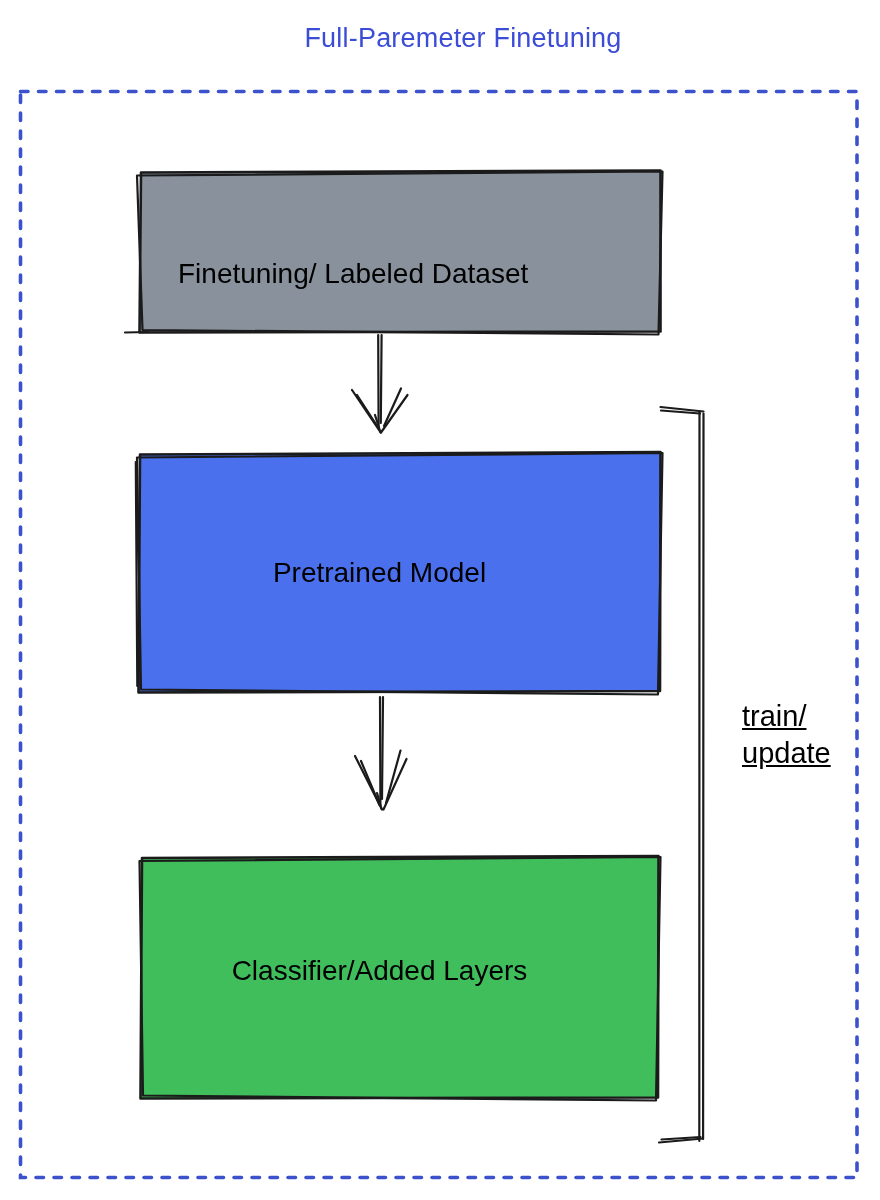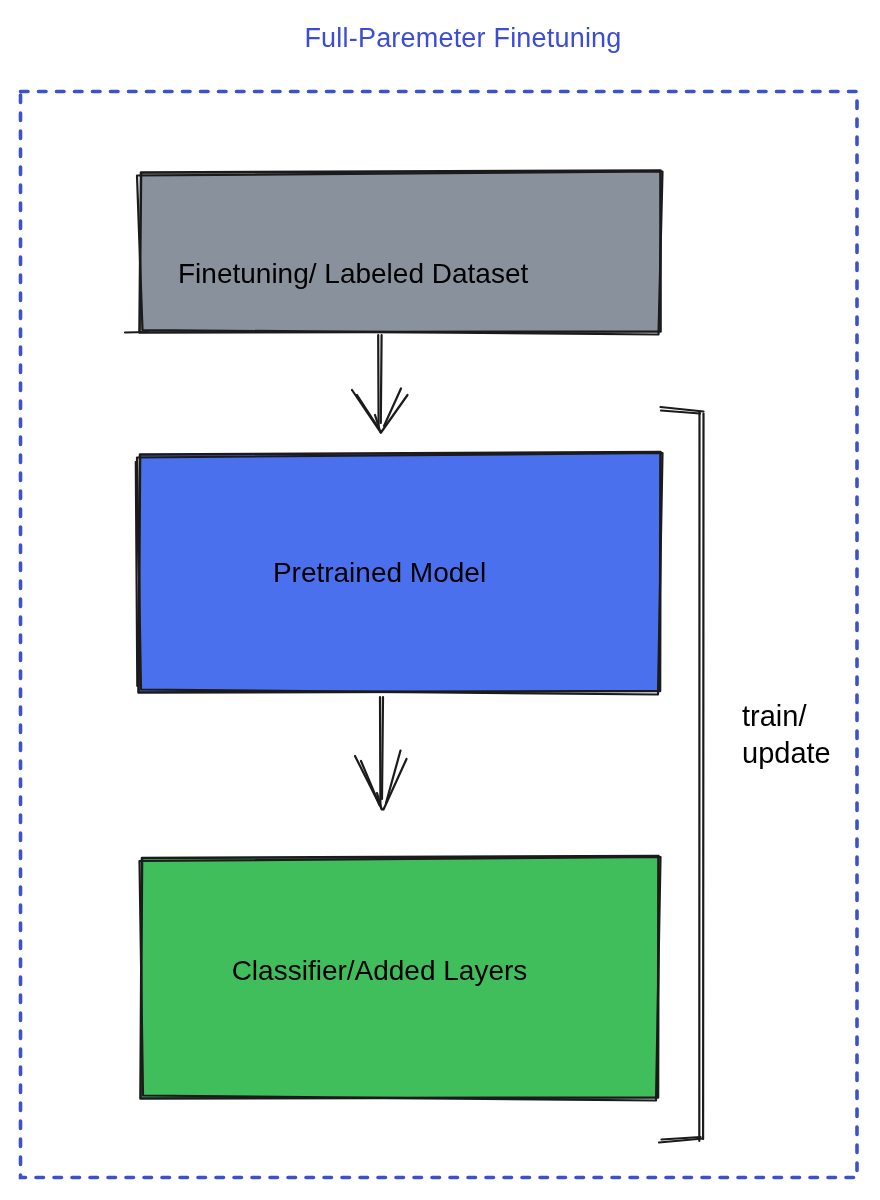--- a/index.html
+++ b/index.html
@@ -73,20 +73,21 @@
     box-sizing: border-box;
   }
   .bracket-label {
     position: absolute;
     left: 742px;
     top: 698px;
     font-size: 29px;
     line-height: 37px;
     color: #000000;
     white-space: pre-line;
+    text-decoration: underline;
   }
 </style>
 </head>
 <body>
 
 <div class="stage">
 
   <svg class="canvas-svg" viewBox="0 0 880 1200" xmlns="http://www.w3.org/2000/svg">
 
     <rect class="frame-rect" x="20.5" y="91.5" width="836.5" height="1086" stroke="#3B52CC"></rect>

